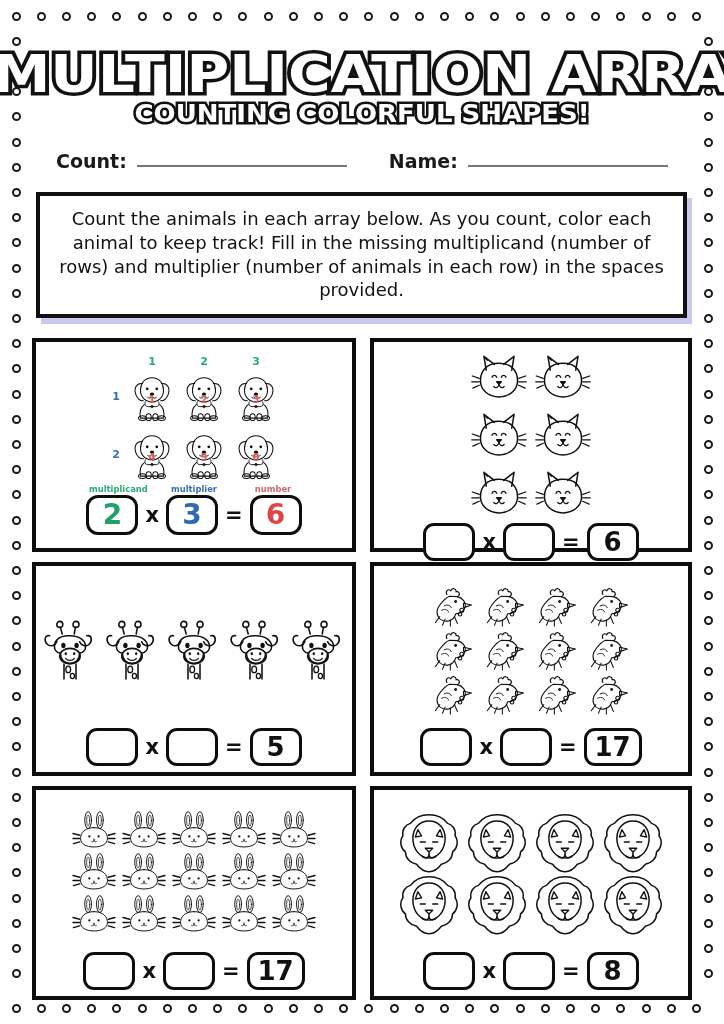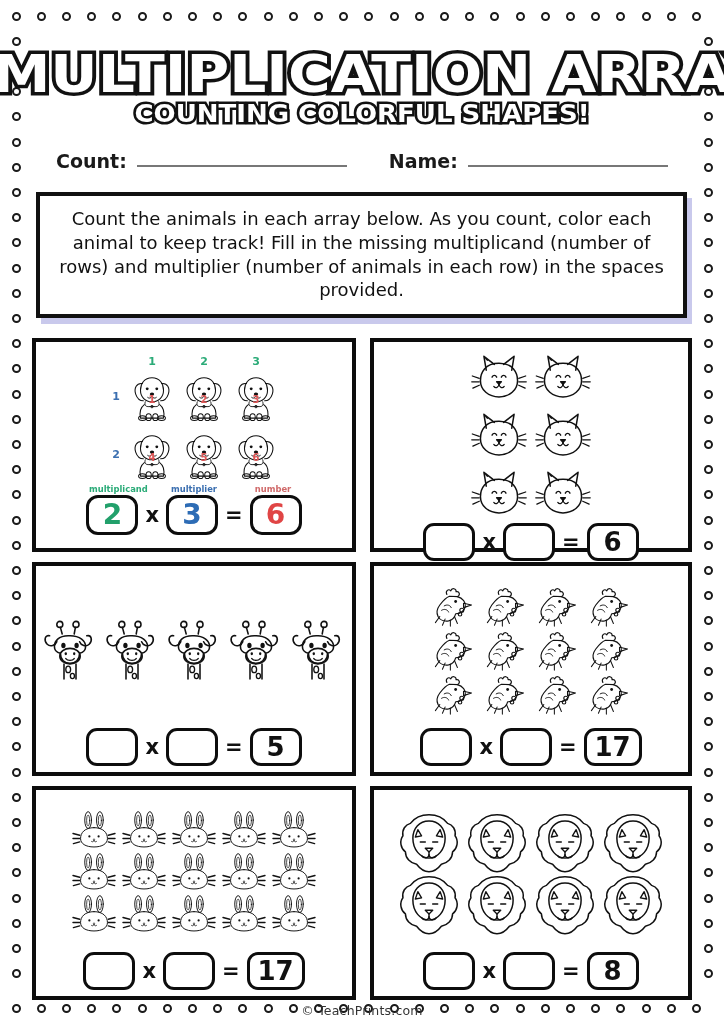--- a/index.html
+++ b/index.html
@@ -1380,14 +1380,13 @@
             <div class="op">=</div>
             <div class="ansbox">
               <span class="ansdigit">8</span>
             </div>
           </div>
         </div>
       </div>
 
   </div>
 
-  <div class="footer">© TeachPrints.com</div>
 </div>
 
 </body></html>

